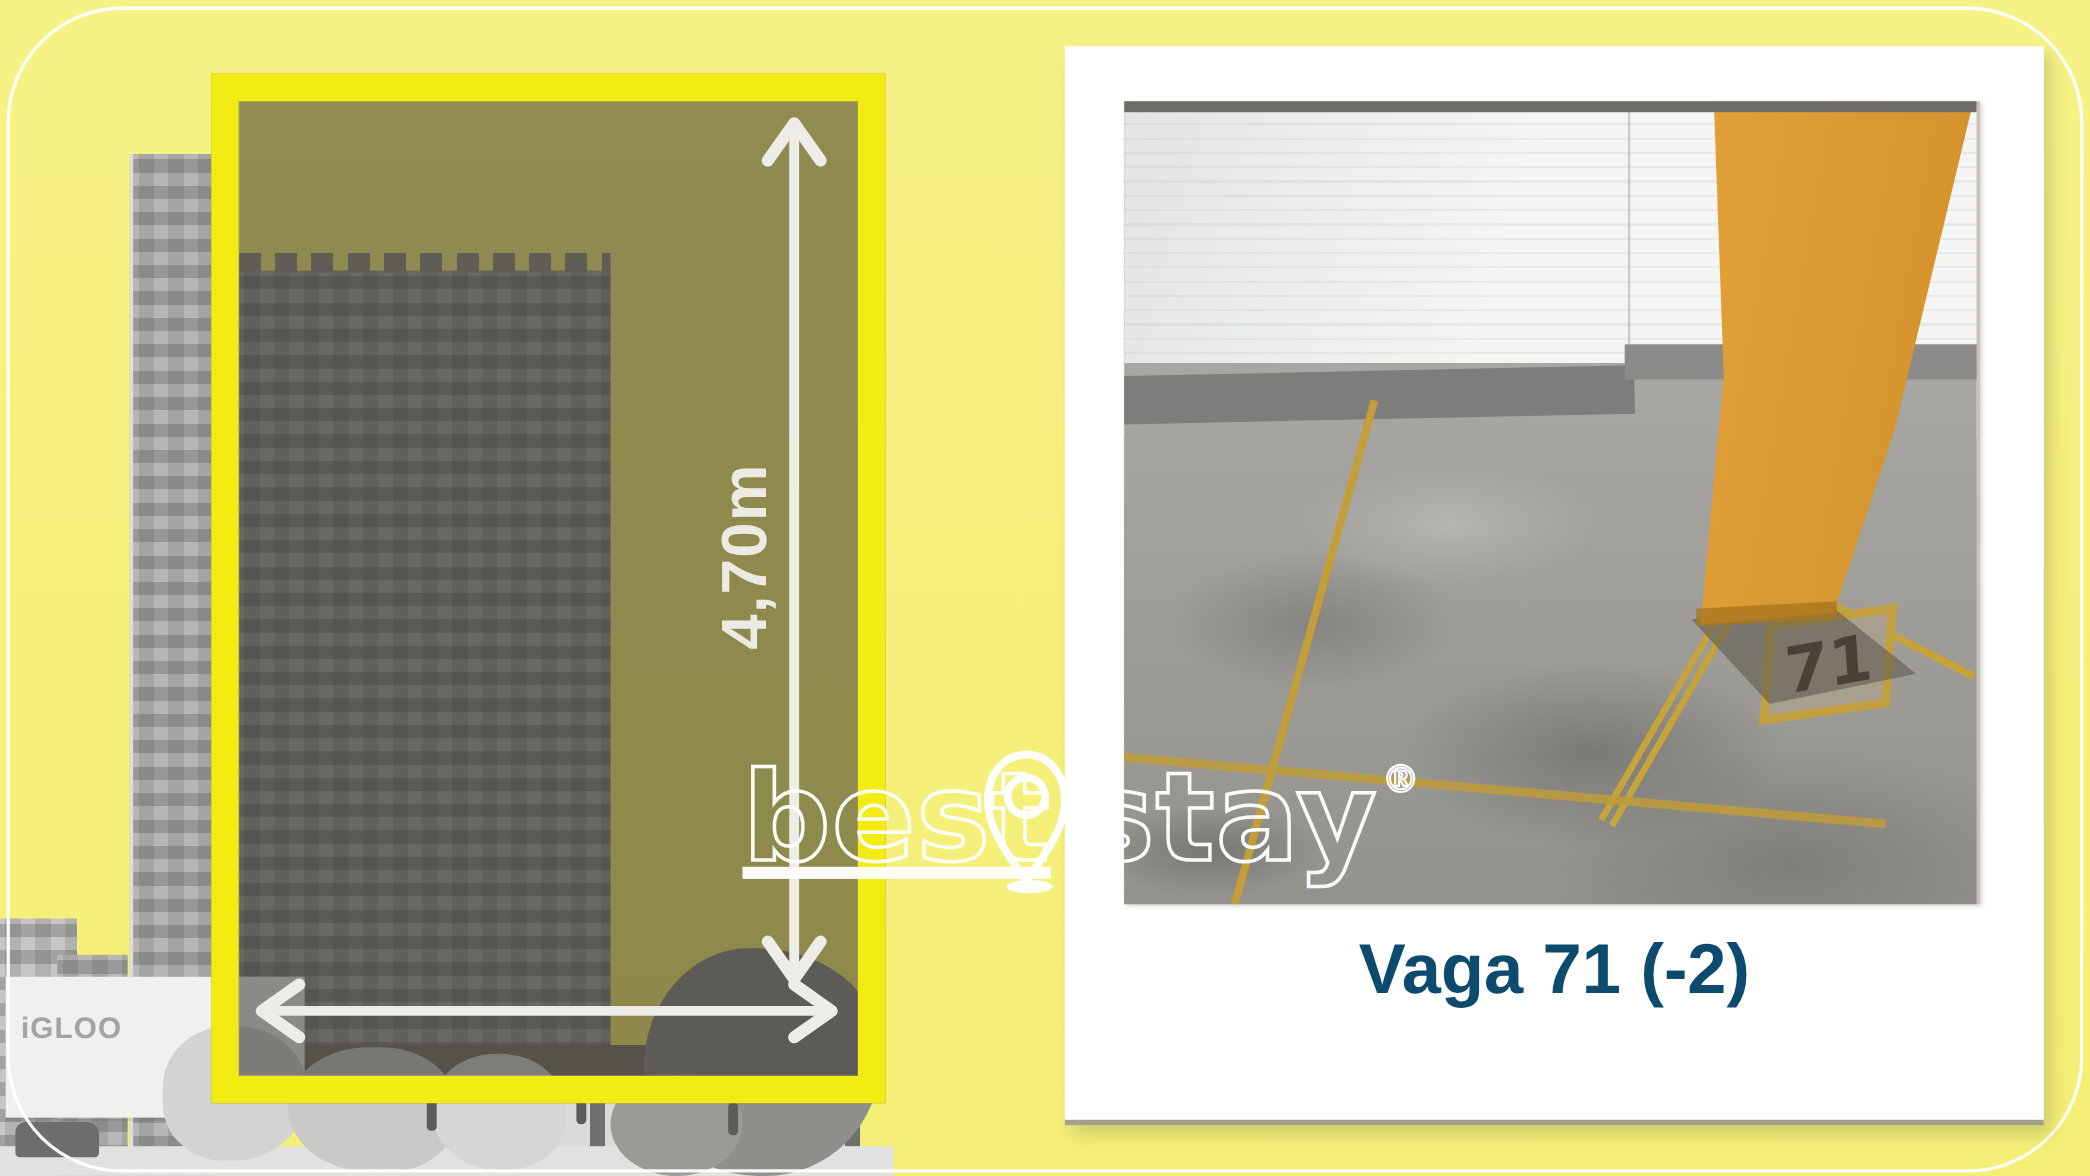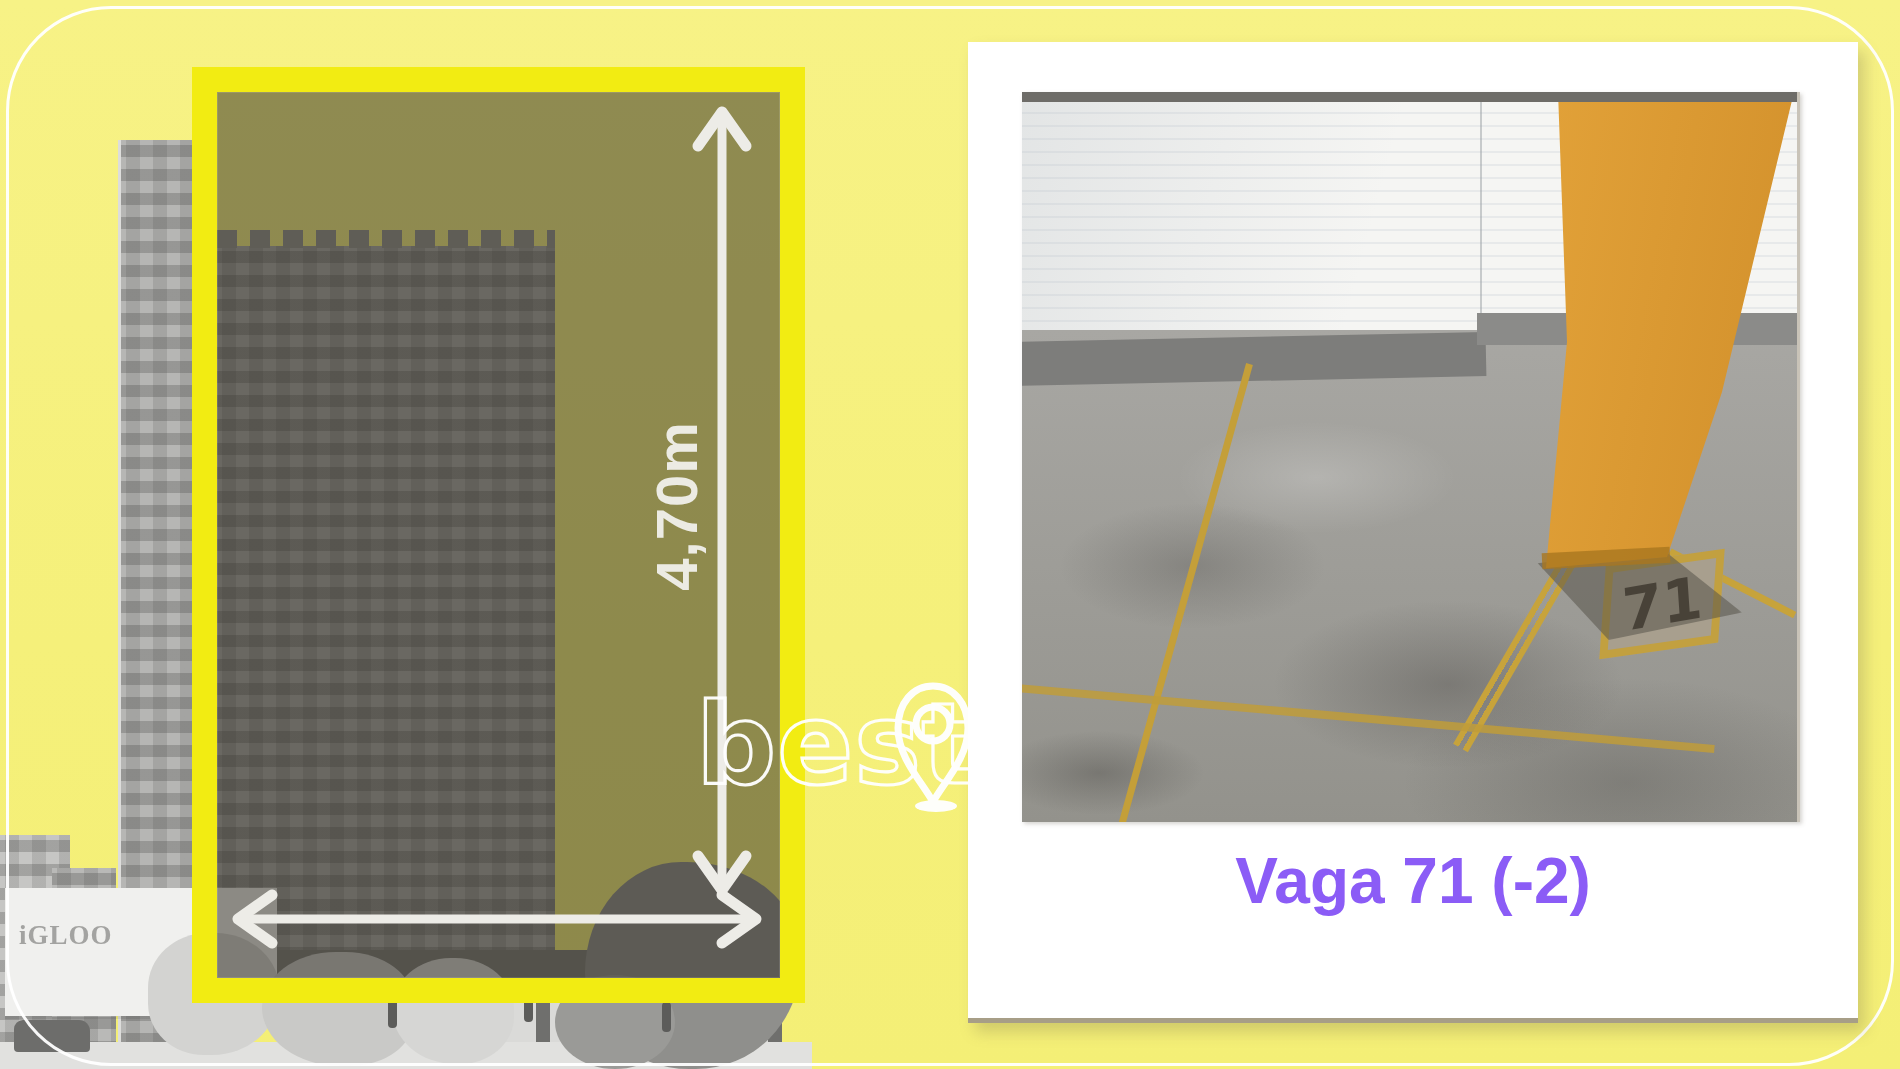--- a/index.html
+++ b/index.html
@@ -18,21 +18,21 @@
     background-image:
       repeating-linear-gradient(to bottom,transparent 0 5px,rgba(70,70,68,.28) 5px 17px,transparent 17px 24px),
       repeating-linear-gradient(to right,transparent 0 5px,rgba(70,70,68,.16) 5px 19px,transparent 19px 27px);}
   .skyline1{left:0;top:835px;width:70px;height:234px;background-color:#c6c6c4;}
   .skyline2{left:52px;top:868px;width:64px;height:201px;background-color:#b9b9b7;}
   .tower-slim{left:118px;top:140px;width:74px;height:929px;background-color:#b6b6b4;border-left:3px solid #dddddb;}
   .tower-main{left:217px;top:246px;width:338px;height:760px;background-color:#a9a9a7;}
   .parapet{left:217px;top:230px;width:338px;height:18px;
     background:repeating-linear-gradient(90deg,#93938f 0 20px,transparent 20px 33px);}
   .canopy{left:192px;top:950px;width:590px;height:52px;background:#7b7b78;}
-  .podium{left:5px;top:888px;width:272px;height:128px;background:#f0f0ee;box-shadow:0 3px 0 rgba(0,0,0,.08);font-family:Liberation Serif, serif;}
+  .podium{left:5px;top:888px;width:272px;height:128px;background:#f0f0ee;box-shadow:0 3px 0 rgba(0,0,0,.08);}
   .podium-sign{position:absolute;left:14px;top:32px;font-size:27px;font-weight:bold;
     color:#a3a3a1;letter-spacing:1px;}
   .colonnade{left:420px;top:1002px;width:362px;height:58px;
     background:repeating-linear-gradient(90deg,#6f6f6d 0 14px,#dadad8 14px 58px);}
   .street{left:0;top:1042px;width:812px;height:27px;background:#e1e1df;}
   .tree{position:absolute;}
   .tree1{left:148px;top:933px;width:132px;height:122px;background:#d3d3d1;border-radius:48% 52% 55% 45%;}
   .tree2{left:262px;top:952px;width:152px;height:114px;background:#c9c9c7;border-radius:52% 48% 45% 55%;}
   .tree3{left:392px;top:958px;width:122px;height:106px;background:#d6d6d4;border-radius:50% 50% 46% 54%;}
   .foliage-a{left:585px;top:862px;width:215px;height:207px;background:#8f8f8c;border-radius:46% 54% 50% 50%/55% 45% 52% 48%;}
@@ -89,25 +89,25 @@
   .stall-num{font-size:58px;font-weight:bold;color:#352d23;transform:skewX(6deg) rotate(-2deg);
     font-family:"DejaVu Sans",sans-serif;}
   .pillar-shadow{position:absolute;left:505px;top:445px;width:215px;height:105px;
     background:rgba(88,84,74,.55);clip-path:polygon(5% 25%,62% 10%,100% 72%,38% 98%);filter:blur(2px);}
   .pillar{position:absolute;inset:0;
     clip-path:polygon(536px 0,772px 0,700px 300px,645px 465px,524px 476px,545px 250px);
     background:linear-gradient(100deg,#f0b54d 0%,#e6a63c 48%,#cf8d29 100%);}
   .pillar-base{position:absolute;left:520px;top:458px;width:128px;height:16px;background:#a9771f;
     transform:rotate(-3deg);opacity:.8;}
 
-  .caption{position:absolute;left:0;right:0;top:795px;text-align:center;color:#8b5cf6;
+  .caption{position:absolute;left:0;right:0;top:795px;text-align:center;color:#0c4a6e;
     font-size:64px;font-weight:bold;line-height:1.38;letter-spacing:0;}
   .wm-text{position:absolute;font-family:"DejaVu Sans",sans-serif;font-weight:bold;font-size:112px;
     line-height:1;color:transparent;-webkit-text-stroke:3.2px #ffffff;opacity:.96;letter-spacing:1px;z-index:6;}
-  .wm-best{left:696px;top:688px;}
+  .wm-best{left:675px;top:688px;text-decoration:underline;}
   .wm-stay{left:983px;top:688px;}
   .wm-reg{font-size:34px;-webkit-text-stroke:2px #ffffff;position:relative;top:-62px;left:4px;}
   .wm-pin{position:absolute;left:886px;top:676px;z-index:6;opacity:.97;}
 </style>
 </head>
 <body>
 
 <div class="stage">
 
   <div class="scene">
@@ -172,14 +172,15 @@
       <div>Vaga 71 (-2)</div>
     </div>
   </div>
 
   <span class="wm-text wm-best">best</span>
   <svg class="wm-pin" width="94" height="140" viewBox="0 0 94 140">
     <ellipse cx="50" cy="130" rx="21" ry="6" fill="#ffffff"></ellipse>
     <path d="M47 126 C36 106 12 82 12 52 C12 27 27 10 47 10 C67 10 82 27 82 52 C82 82 58 106 47 126 Z" fill="none" stroke="#ffffff" stroke-width="7" stroke-linejoin="round"></path>
     <circle cx="47" cy="48" r="17" fill="none" stroke="#ffffff" stroke-width="7"></circle>
   </svg>
+  <span class="wm-text wm-stay"><span>stay</span><span class="wm-reg">®</span></span>
 
 </div>
 
 </body></html>

